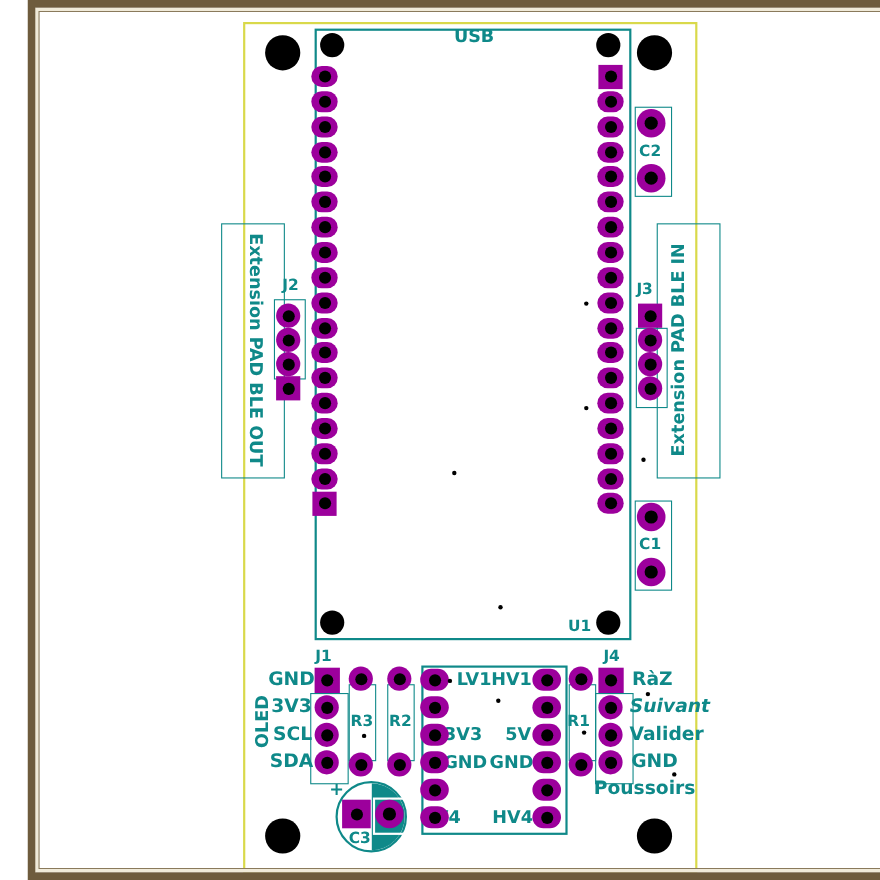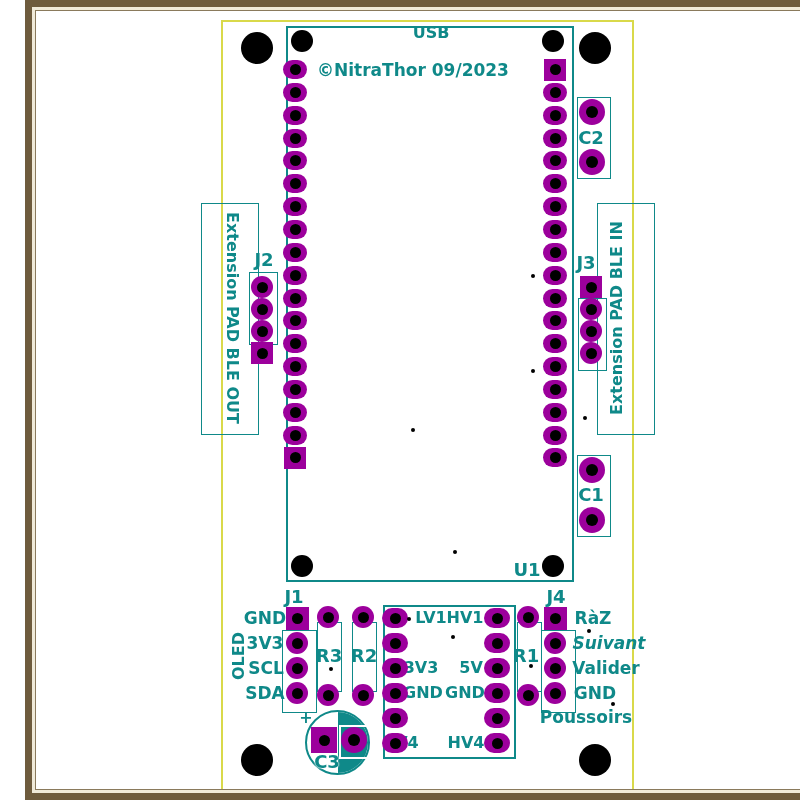--- a/index.html
+++ b/index.html
@@ -5,21 +5,21 @@
   html,body{margin:0;padding:0;background:#fff;}
   #root{position:relative;width:800px;height:800px;background:#ffffff;overflow:hidden;
         font-family:"DejaVu Sans",sans-serif;margin-left:25px;}
   
   #frame{position:absolute;inset:0;border:7px solid #6e5b3d;
          box-shadow:inset 0 0 0 3px #f0ead9, inset 0 0 0 4px #8a7a5c;
          z-index:40;pointer-events:none;}
   
   .silk{position:absolute;color:#0f8989;font-weight:700;font-size:17px;line-height:1;
         white-space:nowrap;transform:translate(-50%,-50%);z-index:12;}
-  .s15{font-size:18px;}
+  .s15{font-size:14px;}
   .s16{font-size:16px;}
   .rot90{transform:translate(-50%,-50%) rotate(90deg);}
   .rotm90{transform:translate(-50%,-50%) rotate(-90deg);}
   
   .box{position:absolute;border:2px solid #0f8989;z-index:8;}
   .thin{border-width:1.5px;}
   
   #edge{position:absolute;left:196px;top:20px;width:409px;height:769px;
         border:2px solid #d9d94a;z-index:4;}
   
@@ -62,21 +62,20 @@
   <div class="box thin" style="left:492px;top:622px;width:23px;height:68px;"></div>
 
   <div class="box" style="left:358px;top:605px;width:129px;height:150px;"></div>
 
   <div id="c3-circle">
     <div id="c3-fill"></div>
   </div>
   <div id="c3-padframe"></div>
 
   <span class="silk s16" style="left:406px;top:33px;">USB</span>
-  <span class="silk" style="left:388px;top:70px;">©NitraThor 09/2023</span>
   <span class="silk s15" style="left:502px;top:570px;">U1</span>
 
   <span class="silk s15" style="left:239px;top:260px;">J2</span>
   <span class="silk rot90 s16" style="left:207px;top:318px;">Extension PAD BLE OUT</span>
 
   <span class="silk s15" style="left:561px;top:263px;text-align:center;">J3</span>
   <span class="silk rotm90 s16" style="left:592px;top:318px;">Extension PAD BLE IN</span>
 
   <span class="silk s15" style="left:566px;top:138px;">C2</span>
   <span class="silk s15" style="left:566px;top:495px;">C1</span>

